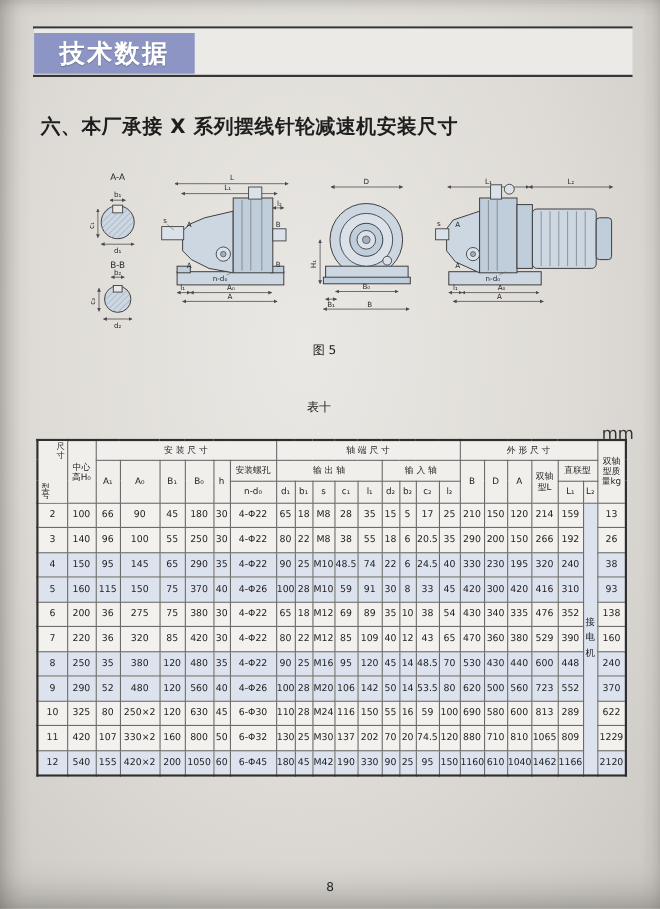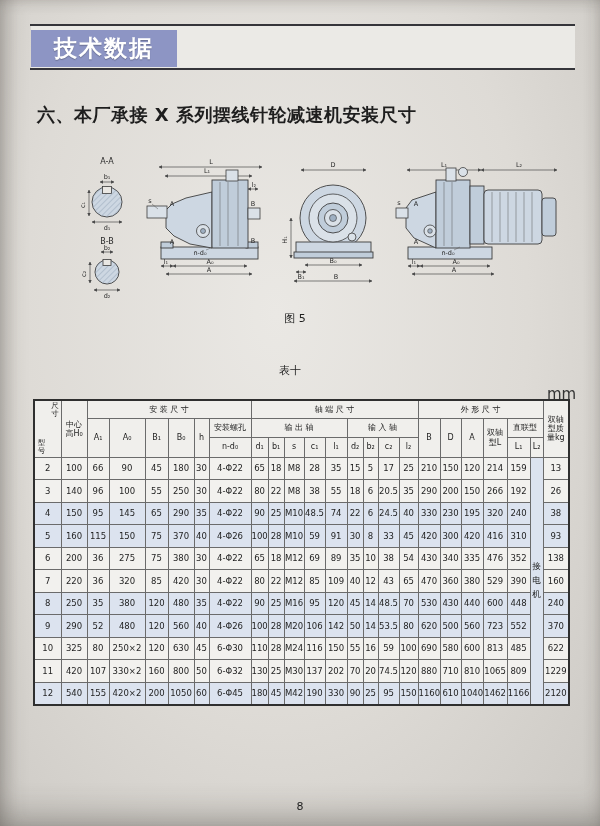--- a/index.html
+++ b/index.html
@@ -499,21 +499,21 @@
         <td>116</td>
         <td>150</td>
         <td>55</td>
         <td>16</td>
         <td>59</td>
         <td>100</td>
         <td>690</td>
         <td>580</td>
         <td>600</td>
         <td>813</td>
-        <td>485</td>
+        <td>289</td>
         <td>622</td>
       </tr>
       <tr>
         <td>11</td>
         <td>420</td>
         <td>107</td>
         <td>330×2</td>
         <td>160</td>
         <td>800</td>
         <td>50</td>

